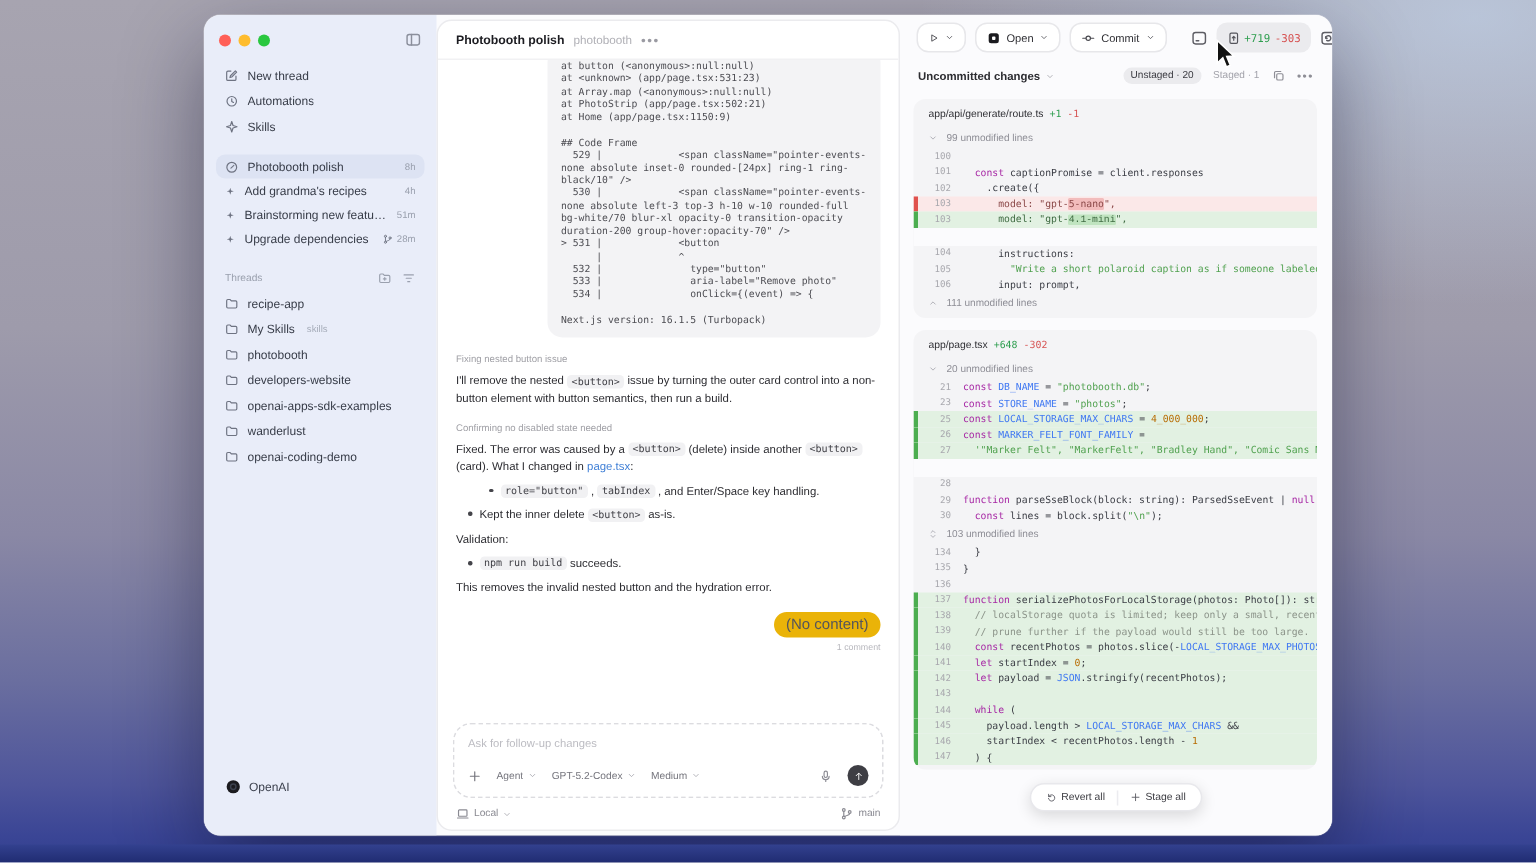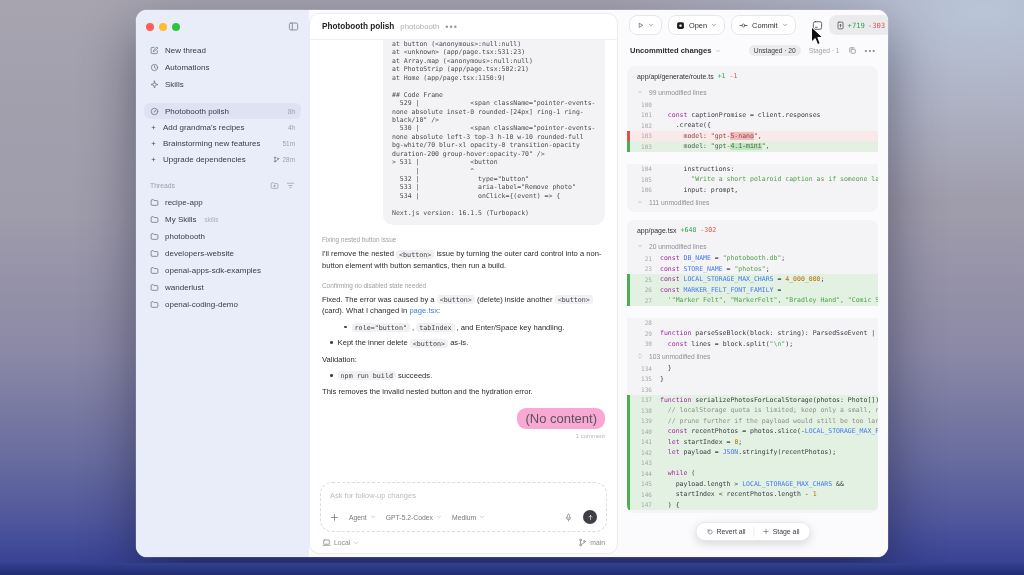--- a/index.html
+++ b/index.html
@@ -4,21 +4,21 @@
 <style>
   html,body{margin:0;padding:0;width:1024px;height:575px;overflow:hidden;}
   .desktop{position:relative;width:1024px;height:575px;font-family:"Liberation Sans",sans-serif;
     background:
       radial-gradient(620px 320px at 96% 2%, rgba(195,214,238,.65), rgba(195,214,238,0) 60%),
       linear-gradient(180deg,#a7a4b0 0%,#9e9bab 38%,#8a88a5 62%,#6a6e9f 79%,#4e559b 91%,#3a4595 97%,#32408f 100%);}
   .dock-strip{position:absolute;left:0;right:0;bottom:0;height:12px;background:linear-gradient(180deg,#33418f,#202c72);}
   .window{position:absolute;left:136px;top:10px;width:752px;height:547px;background:#fbfbfd;border-radius:11px;
     box-shadow:0 22px 55px rgba(10,12,40,.45), 0 0 0 .5px rgba(255,255,255,.35);display:flex;overflow:hidden;}
   
-  .sidebar{width:173px;flex:none;background:#e9edf9;display:flex;flex-direction:column;padding:9px 8px 25px;box-sizing:border-box;color:#3c414e;}
+  .sidebar{width:155px;flex:none;background:#e9edf9;display:flex;flex-direction:column;padding:9px 8px 25px;box-sizing:border-box;color:#3c414e;}
   .traffic{display:flex;align-items:center;gap:5px;padding:2px 2px 10px;}
   .dot{width:8px;height:8px;border-radius:50%;}
   .dot.r{background:#ff5f57}.dot.y{background:#febc2e}.dot.g{background:#29c73f}
   .side-spacer{flex:1}
   .panel-toggle{margin-left:auto;color:#8b8f9c}
   .nav-item,.thread-item,.folder-item{display:flex;align-items:center;gap:6px;height:17px;padding:0 6px;border-radius:6px;font-size:8px;color:#373c48;}
   .thread-item{height:16px}
   .thread-item.selected{background:#dde3f3;}
   .nav-item .ic,.thread-item .ic,.folder-item .ic{color:#6e7382}
   .lbl{white-space:nowrap;overflow:hidden;text-overflow:ellipsis;}
@@ -42,21 +42,21 @@
   .chat-scroll{flex:1;overflow:hidden;padding:0 12px;position:relative;}
   .stack-bubble{margin-left:auto;margin-top:-8px;width:222px;box-sizing:border-box;background:#f3f3f5;border-radius:10px;padding:8px 9px;}
   .stk{font-family:"DejaVu Sans Mono",monospace;font-size:6.5px;line-height:1.3;color:#4c4c52;white-space:pre-wrap;word-break:break-word;min-height:8px;}
   .t-label{font-size:6.4px;color:#a0a0a6;margin:11px 0 3px;}
   .t-p{font-size:7.6px;color:#2b2b30;line-height:1.5;margin:5px 0;}
   .t-li{display:flex;gap:5px;font-size:7.6px;color:#2b2b30;line-height:1.5;margin:4px 0;}
   .t-li.lvl1{padding-left:8px}.t-li.lvl2{padding-left:22px}
   .blt{width:2.6px;height:2.6px;border-radius:50%;background:#44444a;margin-top:4px;flex:none;}
   .chip{font-family:"DejaVu Sans Mono",monospace;font-size:6.7px;background:#f1f1f3;border-radius:3px;padding:.5px 3px;color:#3e3e44;}
   .lnk{color:#3f7fd6;cursor:pointer;}
-  .no-content{margin-left:auto;width:fit-content;background:#f9a8d4;border-radius:9px;padding:3px 8px;font-size:13px;color:#55555b;margin-top:10px;}
+  .no-content{margin-left:auto;width:fit-content;background:#eab308;border-radius:9px;padding:3px 8px;font-size:10px;color:#55555b;margin-top:10px;}
   .comment-note{text-align:right;font-size:5.9px;color:#b7b7bd;margin-top:4px;}
   .composer{flex:none;margin:4px 10px 3px;border:1px dashed #dcdce0;border-radius:12px;padding:8px 9px 7px;height:50px;box-sizing:border-box;display:flex;flex-direction:column;background:#fff;}
   .composer .ph{font-size:7.5px;color:#bcbcc2;}
   .comp-row{margin-top:auto;display:flex;align-items:center;gap:10px;color:#76767e;font-size:6.8px;}
   .comp-dd{display:flex;align-items:center;gap:3px;}
   .send-btn{width:14px;height:14px;border-radius:50%;background:#3e3e44;color:#fff;display:flex;align-items:center;justify-content:center;}
   .mic{color:#8b8b93;margin-left:auto}
   .chat-foot{flex:none;display:flex;align-items:center;padding:3px 12px 6px;font-size:6.8px;color:#8a8a92;gap:3px;}
   .chat-foot .right{margin-left:auto;display:flex;align-items:center;gap:3px;}
   
@@ -267,20 +267,29 @@
           <div class="folder-item">
             <span class="ic ">
               <svg viewBox="0 0 16 16">
                 <path fill="none" stroke="currentColor" stroke-width="1.4" stroke-linecap="round" stroke-linejoin="round" d="M2 4.4c0-.8.6-1.4 1.4-1.4h2.7l1.4 1.6h5.1c.8 0 1.4.6 1.4 1.4v5.6c0 .8-.6 1.4-1.4 1.4H3.4c-.8 0-1.4-.6-1.4-1.4z"></path>
               </svg>
             </span>
             <span class="lbl">openai-coding-demo</span>
           </div>
         </div>
       <div class="side-spacer"></div>
+      <div class="side-footer">
+        <span class="ic big" id="openai-logo">
+            <svg viewBox="0 0 16 16">
+              <circle cx="8" cy="8" r="6.4" fill="#1b1b1f"></circle>
+              <circle fill="none" stroke="currentColor" stroke-width="1.4" stroke-linecap="round" stroke-linejoin="round" cx="8" cy="8" r="2.6"></circle>
+            </svg>
+          </span>
+        <span>OpenAI</span>
+      </div>
     </div>
 
     <div class="chat-card">
       <div class="chat-head">
         <span class="chat-title">Photobooth polish</span>
         <span class="chat-sub">photobooth</span>
         <span class="menu">•••</span>
       </div>
       <div class="chat-scroll">
         <div class="stack-bubble" id="stack">

